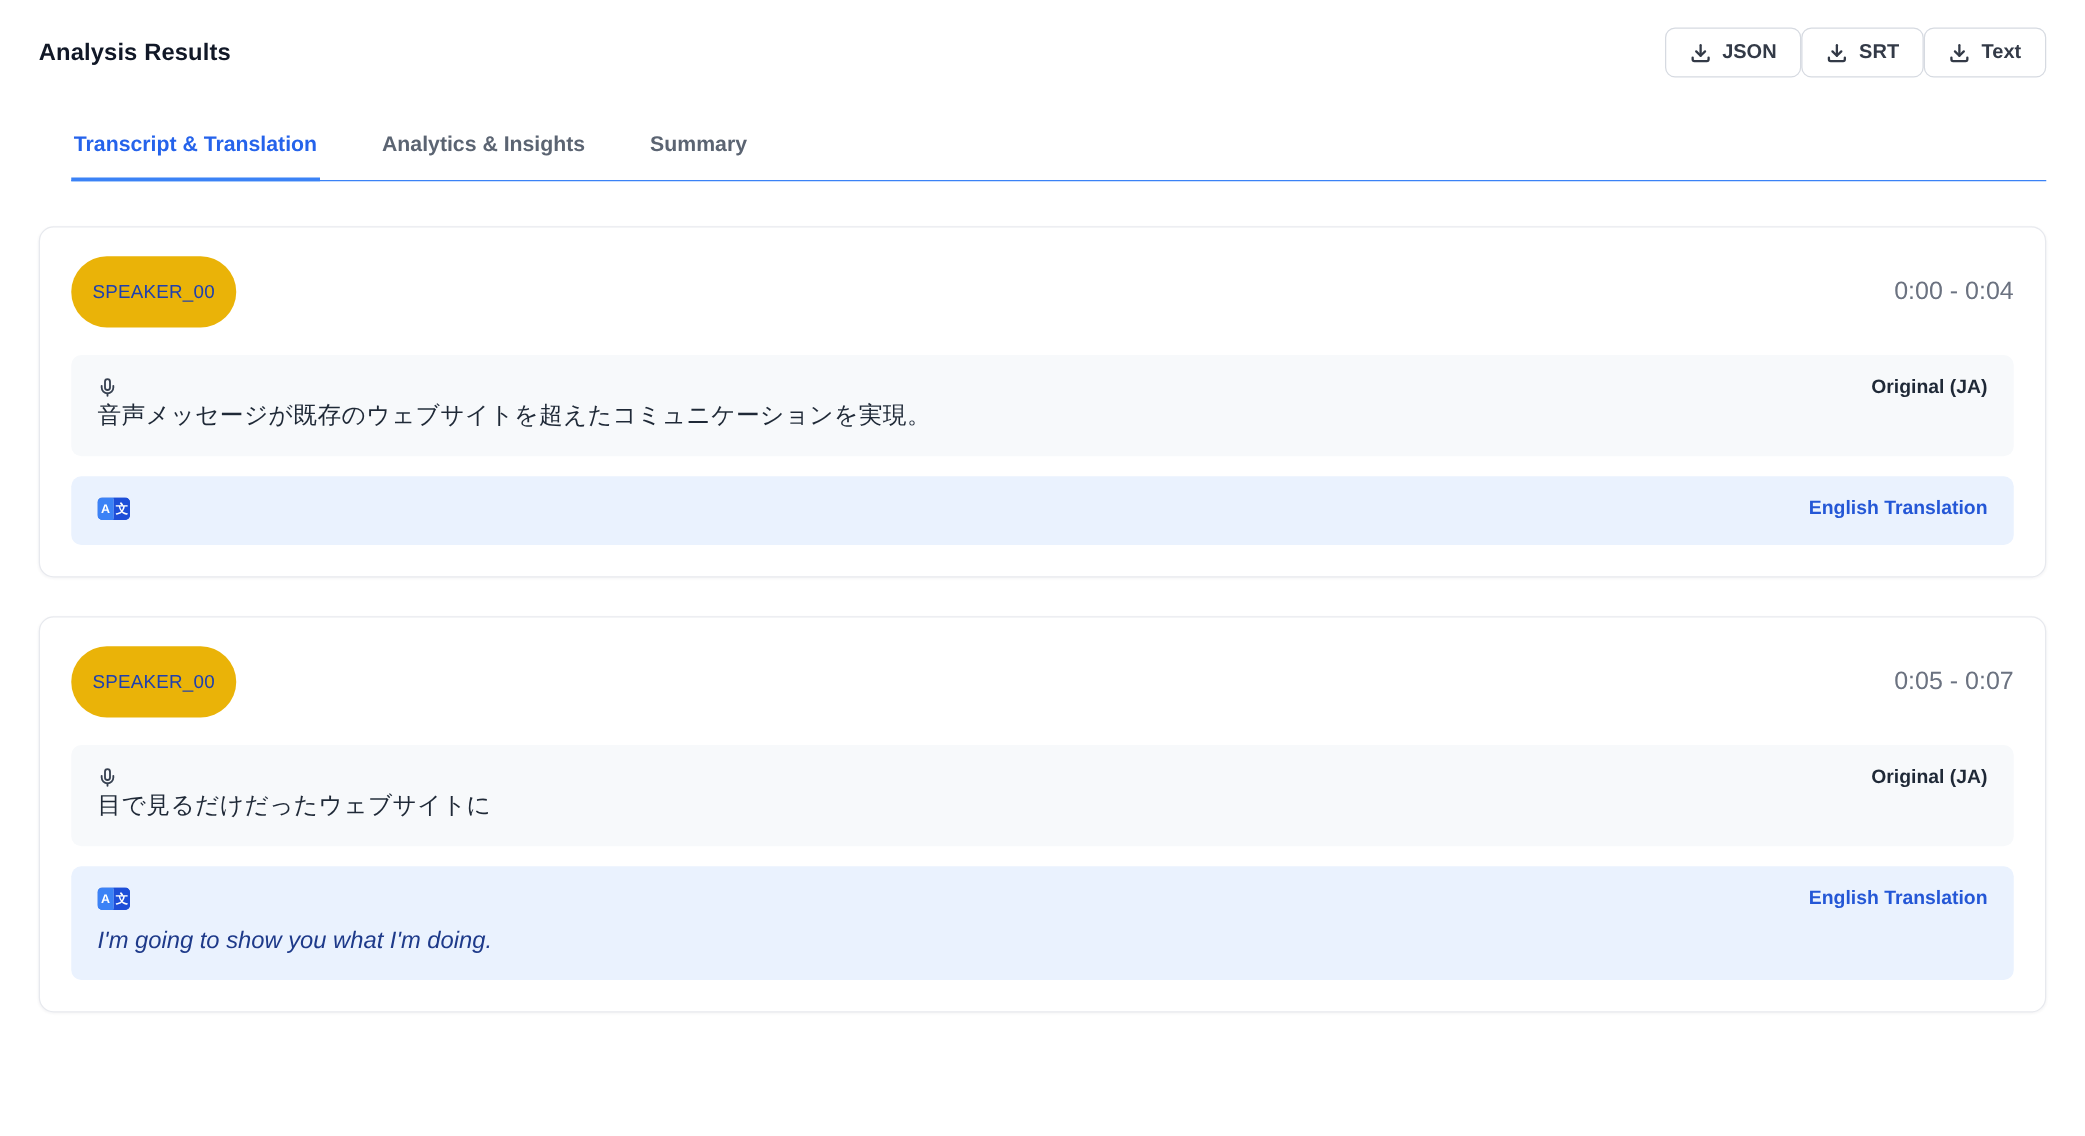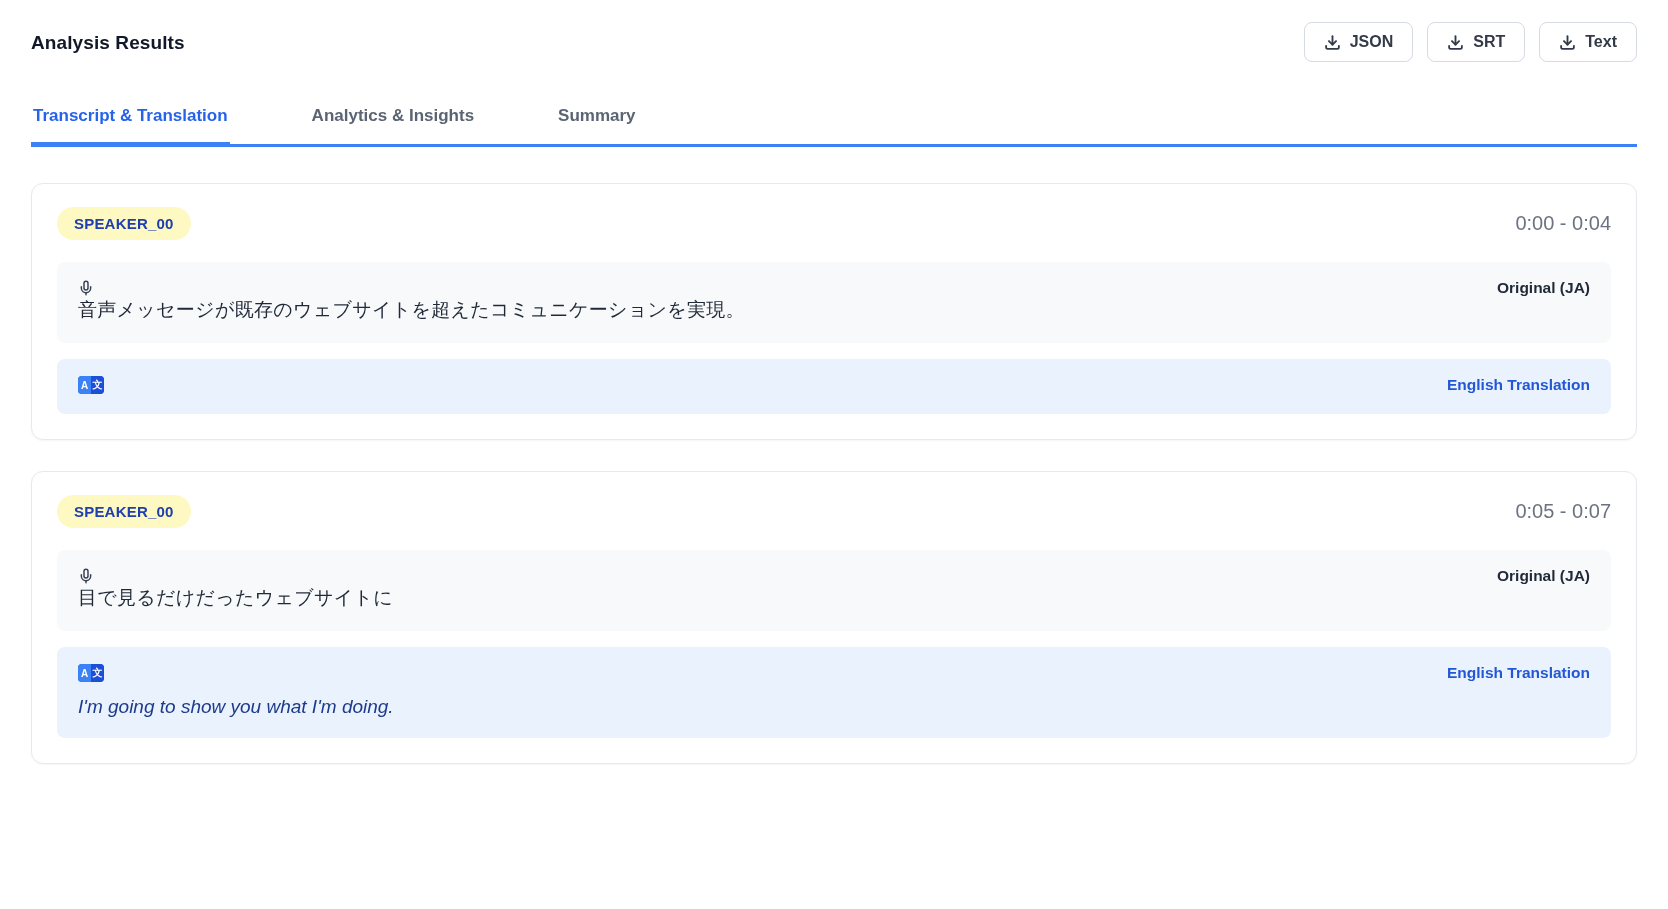--- a/index.html
+++ b/index.html
@@ -19,43 +19,44 @@
     align-items: flex-start;
     justify-content: space-between;
   }
   .page-title {
     font-size: 19px;
     font-weight: 700;
     color: #111827;
     letter-spacing: 0.1px;
     padding-top: 10px;
   }
-  .export-group { display: flex; gap: 14px; }
+  .export-group { display: flex; }
   .export-btn {
     display: flex;
     align-items: center;
     gap: 9px;
     background: #ffffff;
     border: 1px solid #d6dae1;
     border-radius: 8px;
     padding: 10px 19px;
     font-size: 16px;
     font-weight: 600;
     color: #333a47;
     cursor: pointer;
     font-family: inherit;
   }
   .export-btn svg { display: block; }
 
   
   .tabs {
     margin-top: 34px;
     display: flex;
-    gap: 80px;
-    border-bottom: 3px solid #3b82f6;
+    gap: 48px;
+    border-bottom: 1px solid #3b82f6;
+    margin-left: 26px;
   }
   .tab {
     font-size: 17px;
     font-weight: 600;
     color: #5b6472;
     padding: 10px 2px 16px 2px;
     border-bottom: 3px solid transparent;
     margin-bottom: -1px;
     cursor: pointer;
     background: none;
@@ -76,26 +77,26 @@
     box-shadow: 0 1px 2px rgba(16, 24, 40, 0.04);
     padding: 23px 25px 25px 25px;
     margin-bottom: 31px;
   }
   .segment-head {
     display: flex;
     align-items: center;
     justify-content: space-between;
   }
   .speaker-badge {
-    background: #fef9c3;
+    background: #eab308;
     color: #1e40af;
     font-size: 15px;
-    font-weight: 700;
+    font-weight: 400;
     letter-spacing: 0.2px;
-    padding: 8px 17px;
+    padding: 20px 17px;
     border-radius: 9999px;
   }
   .time-range {
     font-size: 20px;
     color: #6b7280;
   }
   .original-box {
     margin-top: 22px;
     background: #f7f9fb;
     border-radius: 8px;

